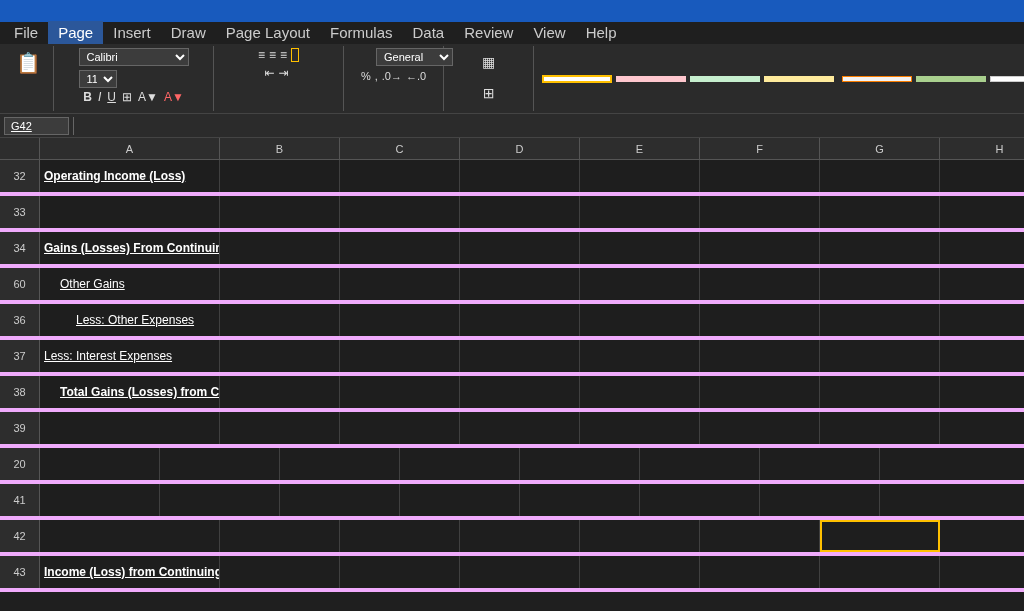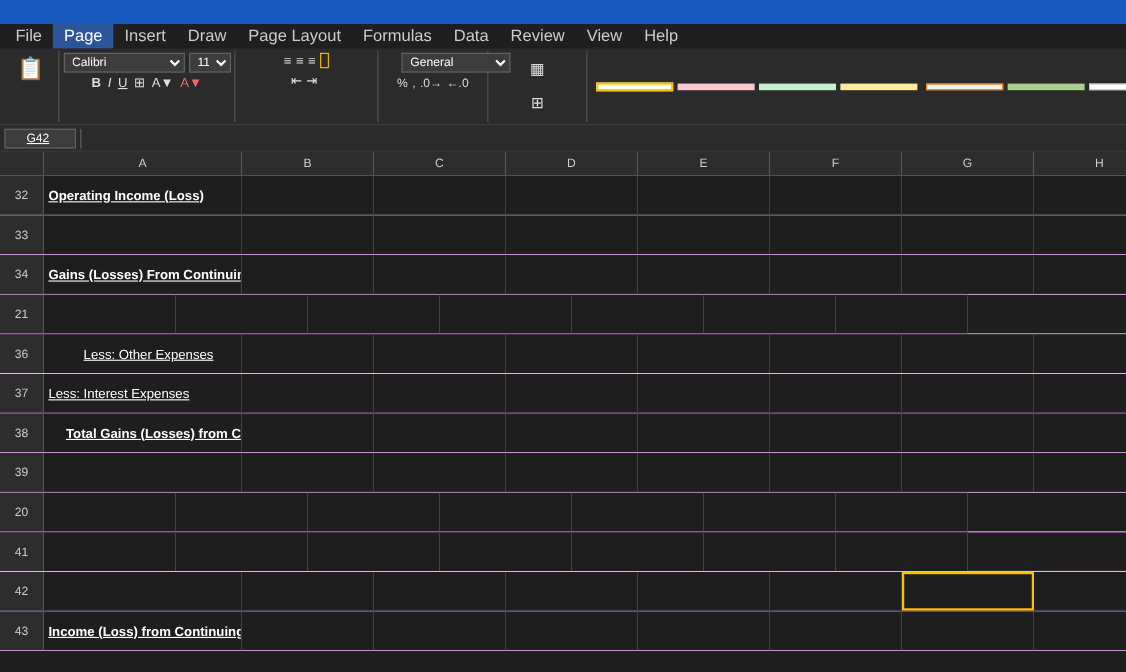--- a/index.html
+++ b/index.html
@@ -140,21 +140,21 @@
       display: flex;
       align-items: center;
       border-bottom: 1px solid #444;
       padding: 0 4px;
     }
     .cell-ref-box {
       background: #3c3c3c;
       border: 1px solid #666;
       color: #fff;
       font-size: 11px;
-      padding: 1px 19px;
+      padding: 1px 6px;
       width: 65px;
       height: 18px;
       text-decoration: underline;
     }
     .formula-divider {
       width: 1px;
       height: 18px;
       background: #666;
       margin: 0 4px;
     }
@@ -199,21 +199,21 @@
       user-select: none;
     }
 
     
     .rows-area {
       display: flex;
       flex-direction: column;
     }
     .spreadsheet-row {
       display: flex;
-      border-bottom: 1px solid #f0abfc;
+      border-bottom: 4px solid #f0abfc;
       height: 36px;
     }
     .row-number {
       width: 40px;
       min-width: 40px;
       background: #2d2d2d;
       border-right: 1px solid #555;
       display: flex;
       align-items: center;
       justify-content: center;
@@ -288,21 +288,21 @@
         <span></span>
       </div>
       <div class="ribbon-btn-small">
         <span></span>
       </div>
     </div>
     <span class="ribbon-group-label"></span>
   </div>
 
   <div class="ribbon-group" style="min-width:160px;">
-    <div style="display:flex;gap:4px;margin-bottom:2px;">
+    <div style="display:flex;gap:4px;margin-bottom:2px;flex-direction:column;">
       <select class="font-selector">
         <option>Calibri</option>
       </select>
       <select class="size-selector">
         <option>11</option>
       </select>
     </div>
     <div style="display:flex;gap:6px;align-items:center;color:#ddd;font-size:12px;">
       <span style="font-weight:bold;cursor:pointer;">B</span>
       <span style="font-style:italic;cursor:pointer;">I</span>
@@ -323,21 +323,21 @@
     </div>
     <div style="display:flex;gap:4px;color:#ddd;font-size:12px;">
       <span style="cursor:pointer;">⇤</span>
       <span style="cursor:pointer;">⇥</span>
       <span style="cursor:pointer;font-size:10px;"></span>
     </div>
     <span class="ribbon-group-label"></span>
   </div>
 
   <div class="ribbon-group" style="min-width:100px;">
-    <select style="background:#3c3c3c;border:1px solid #666;color:#fff;font-size:11px;padding:1px 3px;width:99px;margin-left:42px;">
+    <select style="background:#3c3c3c;border:1px solid #666;color:#fff;font-size:11px;padding:1px 3px;width:77px;margin-left:42px;">
       <option>General</option>
     </select>
     <div style="display:flex;gap:4px;color:#ddd;font-size:11px;margin-top:4px;">
       <span style="cursor:pointer;">%</span>
       <span style="cursor:pointer;">,</span>
       <span style="cursor:pointer;">.0→</span>
       <span style="cursor:pointer;">←.0</span>
     </div>
     <span class="ribbon-group-label"></span>
   </div>
@@ -415,21 +415,22 @@
         <div class="cell col-a" style="font-weight: bold;">Gains (Losses) From Continuing Operations</div>
         <div class="cell col-b"></div>
         <div class="cell col-c"></div>
         <div class="cell col-d"></div>
         <div class="cell col-e"></div>
         <div class="cell col-f"></div>
         <div class="cell col-g"></div>
         <div class="cell col-h"></div>
       </div>
       <div class="spreadsheet-row">
-        <div class="row-number">21</div>
+        <div class="row-number">60</div>
+        <div class="cell col-a" style="padding-left: 20px;">Other Gains</div>
         <div class="cell col-b"></div>
         <div class="cell col-c"></div>
         <div class="cell col-d"></div>
         <div class="cell col-e"></div>
         <div class="cell col-f"></div>
         <div class="cell col-g"></div>
         <div class="cell col-h"></div>
       </div>
       <div class="spreadsheet-row">
         <div class="row-number">36</div>

